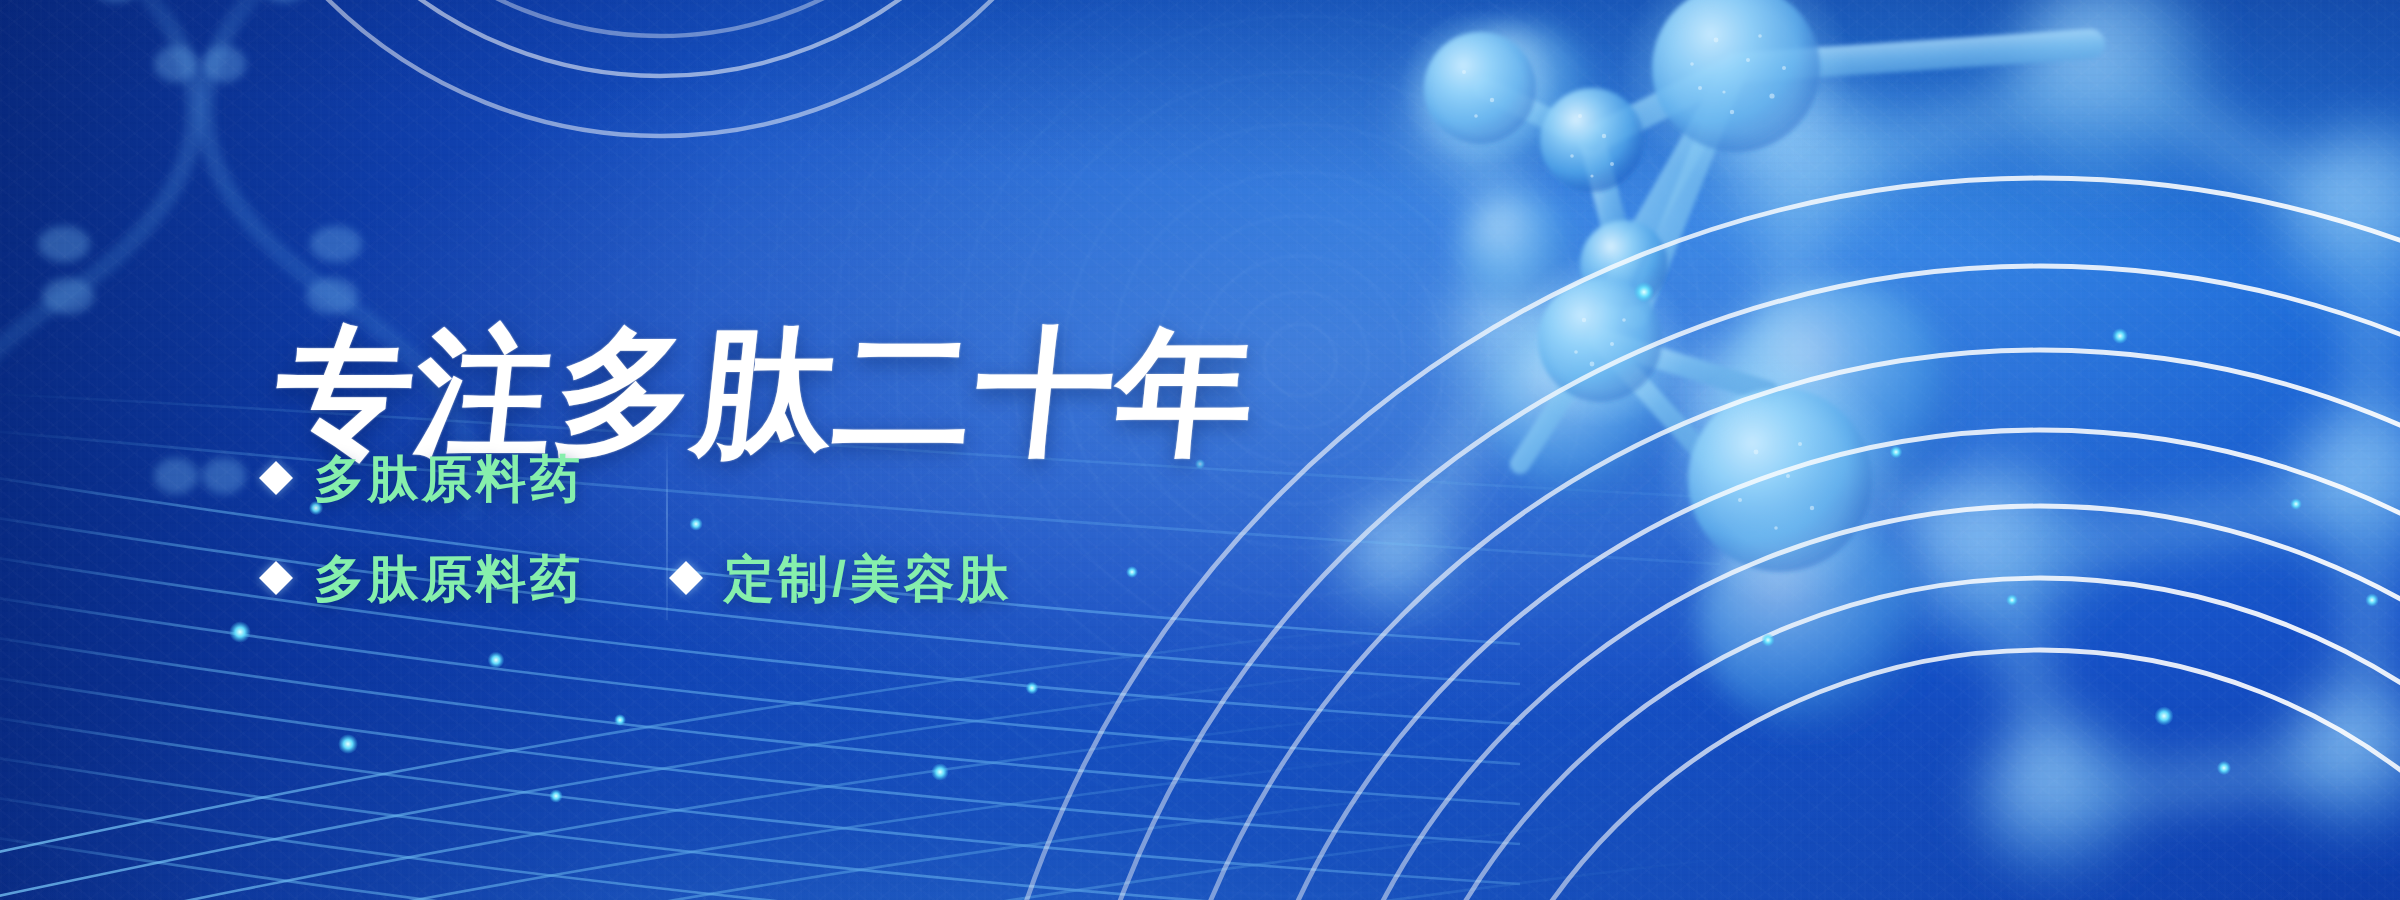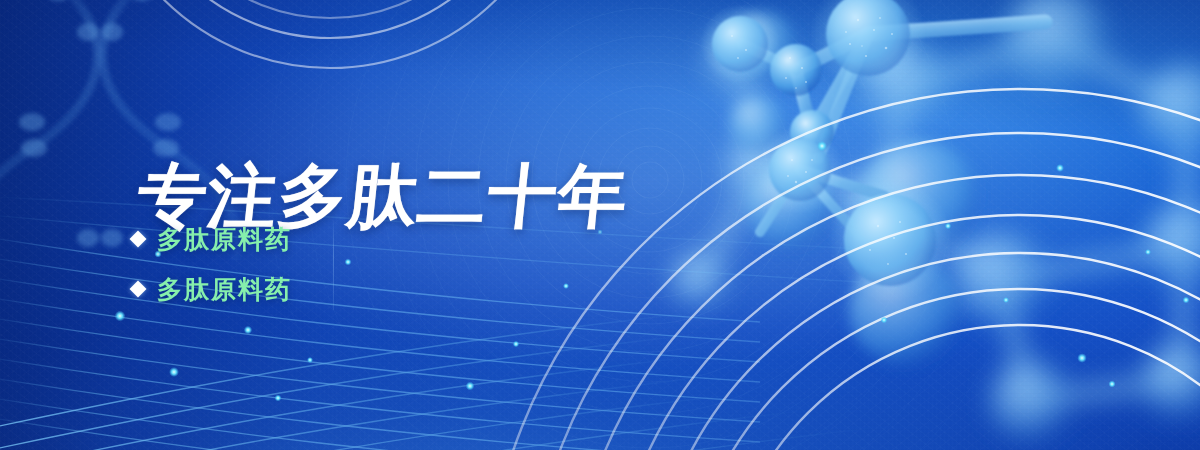--- a/index.html
+++ b/index.html
@@ -497,18 +497,22 @@
           <span class="bullet"></span>
           <span class="feature-label">多肽原料药</span>
         </div>
       </div>
 
       <div class="feature-row">
         <div class="feature-item col-1">
           <span class="bullet"></span>
           <span class="feature-label">多肽原料药</span>
         </div>
+        <div class="feature-item col-2">
+          <span class="bullet"></span>
+          <span class="feature-label">定制/美容肽</span>
+        </div>
       </div>
 
     </div>
   </div>
 
 </div>
 
 </body></html>

